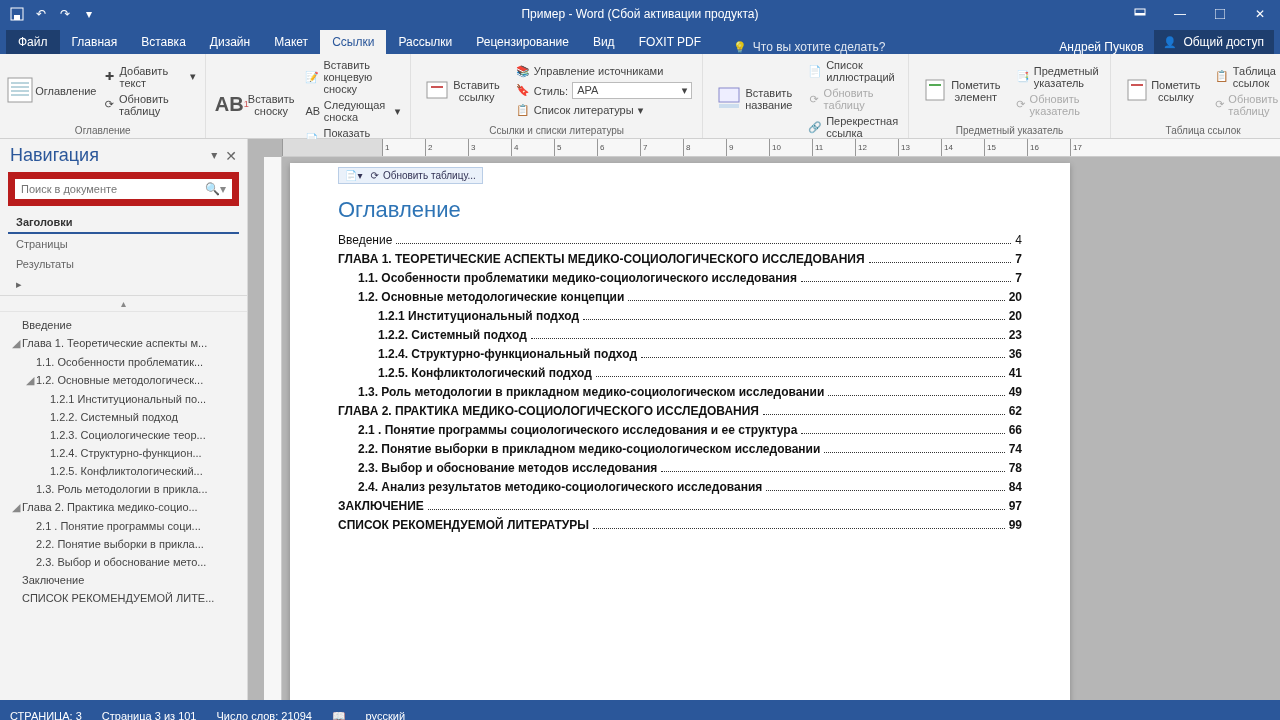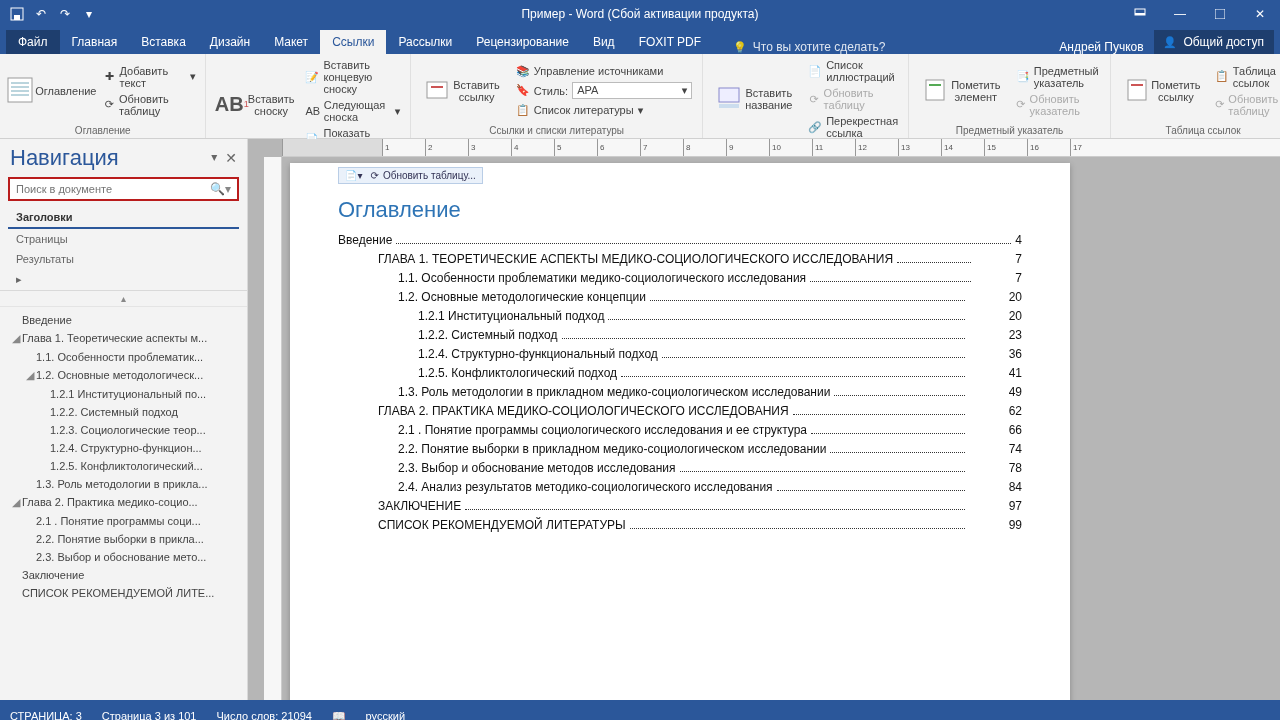--- a/index.html
+++ b/index.html
@@ -27,23 +27,23 @@
 .bigbtn { display: flex; flex-direction: row; align-items: center; justify-content: center; padding: 2px 6px; font-size: 11px; color: #444; text-align: center; min-width: 50px; }
 .bigbtn .icon { width: 32px; height: 32px; display: flex; align-items: center; justify-content: center; margin-bottom: 2px; }
 .smallbtns { display: flex; flex-direction: column; gap: 2px; justify-content: center; }
 .smallbtn { display: flex; align-items: center; gap: 4px; font-size: 11px; color: #444; padding: 1px 4px; }
 .smallbtn .si { width: 14px; height: 14px; display: flex; align-items: center; justify-content: center; }
 .style-select { border: 1px solid #bbb; font-size: 11px; padding: 1px 4px; background: #fff; width: 120px; display: flex; justify-content: space-between; }
 
 .workspace { display: flex; height: 561px; }
 .navpane { width: 248px; background: #f3f3f3; border-right: 1px solid #d9d9d9; display: flex; flex-direction: column; }
 .nav-header { display: flex; align-items: center; justify-content: space-between; padding: 6px 10px; }
-.nav-title { font-size: 22px; color: #2b579a; }
+.nav-title { font-size: 18px; color: #2b579a; }
 .nav-close { font-size: 14px; color: #666; }
-.nav-search { margin: 0 8px 6px; border: 2px solid #b91c1c; background: #fff; display: flex; align-items: center; padding: 3px 6px; }
+.nav-search { margin: 0 8px 6px; border: 7px solid #b91c1c; background: #fff; display: flex; align-items: center; padding: 3px 6px; }
 .nav-search input { border: none; outline: none; flex: 1; font-size: 11px; }
 .nav-tabs { display: flex; border-bottom: 1px solid #d9d9d9; padding: 0 8px; flex-direction: column; }
 .nav-tab { padding: 4px 8px; font-size: 11px; color: #666; }
 .nav-tab.active { color: #333; font-weight: 600; border-bottom: 2px solid #2b579a; }
 .nav-collapse { text-align: center; border-bottom: 1px solid #e4e4e4; padding: 2px; color: #888; font-size: 10px; }
 .nav-tree { flex: 1; overflow: hidden; padding: 4px 6px; font-size: 11px; color: #444; }
 .tree-item { padding: 3px 4px; white-space: nowrap; overflow: hidden; text-overflow: ellipsis; cursor: pointer; }
 .lvl0 { padding-left: 6px; }
 .lvl1 { padding-left: 20px; }
 .lvl2 { padding-left: 34px; }
@@ -56,21 +56,21 @@
 .page-container { display: flex; }
 .ruler-v { width: 18px; background: #f7f7f7; border-right: 1px solid #ccc; margin-left: 16px; }
 .page { background: #fff; width: 780px; min-height: 540px; margin-left: 8px; margin-top: 6px; box-shadow: 0 2px 6px rgba(0,0,0,.25); padding: 34px 48px 20px 48px; position: relative; }
 .toc-update { position: absolute; top: 4px; left: 48px; background: #eaf1fa; border: 1px solid #b9cde6; padding: 2px 6px; font-size: 10px; color: #335; display: flex; gap: 8px; align-items: center; }
 .toc-update div { display: flex; gap: 4px; align-items: center; }
 .toc-title { color: #2e74b5; font-size: 22px; margin-bottom: 10px; }
 .toc-line { display: flex; font-size: 12px; color: #111; margin-bottom: 5px; font-family: "Times New Roman", serif; }
 .toc-line .txt { white-space: nowrap; }
 .toc-line .dots { flex: 1; border-bottom: 1px dotted #333; margin: 0 4px 3px 4px; }
 .toc-line .pg { white-space: nowrap; }
-.toc-line.bold .txt, .toc-line.bold .pg { font-weight: normal; margin-left: 40px; }
+.toc-line.bold .txt, .toc-line.bold .pg { font-weight: bold; }
 .toc-line.l1 { padding-left: 20px; }
 .toc-line.l2 { padding-left: 40px; }
 
 .statusbar { height: 32px; background: #2b579a; color: #fff; font-size: 11px; display: flex; align-items: center; padding: 0 10px; gap: 20px; }
 
 svg { display: block; }
 </style>
 </head>
 <body>
 

